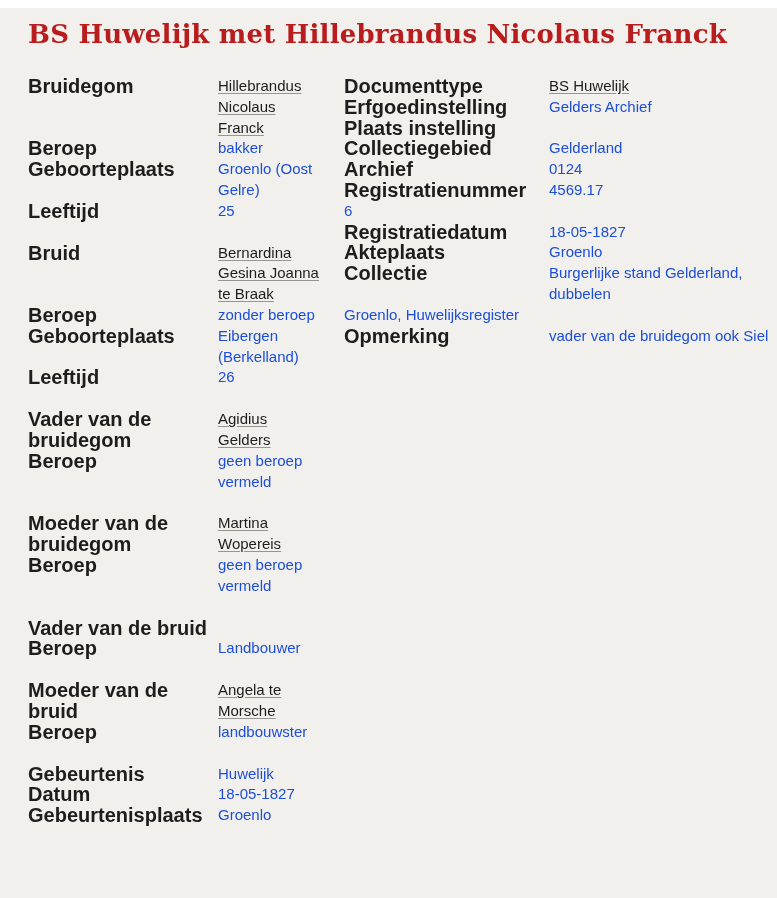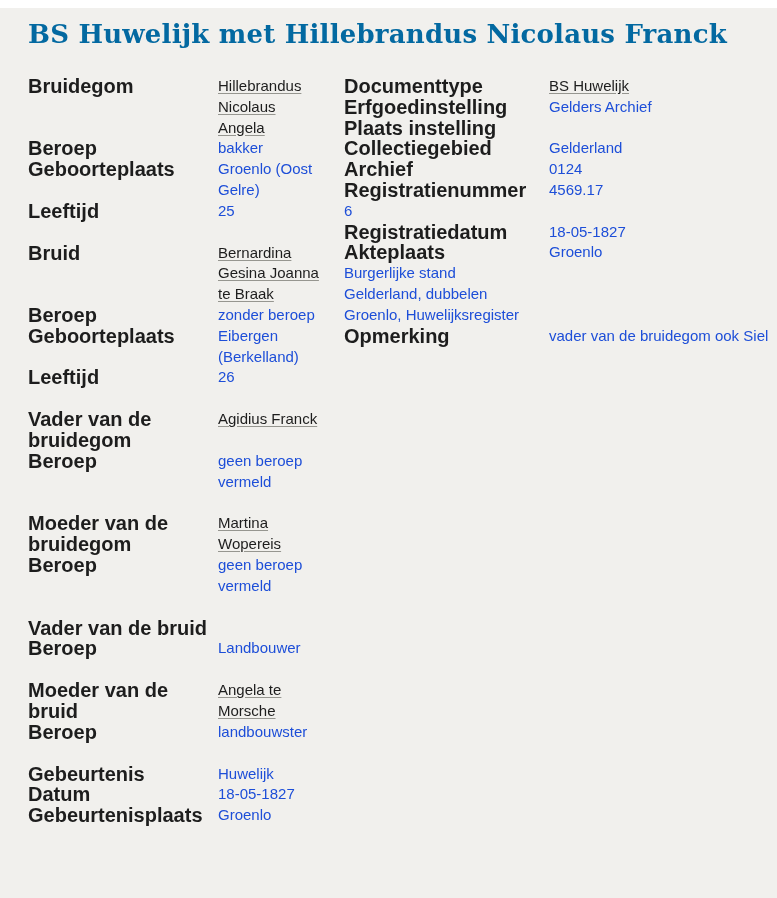--- a/index.html
+++ b/index.html
@@ -21,21 +21,21 @@
   .content {
     padding: 10px 0 0 28px;
   }
   h1.page-title {
     margin: 0;
     font-family: "DejaVu Serif", serif;
     font-weight: bold;
     font-size: 26px;
     line-height: 32px;
     letter-spacing: 0.2px;
-    color: #0369a1;
+    color: #b91c1c;
   }
   .columns {
     margin-top: 26px;
     display: flex;
     align-items: flex-start;
   }
   .col-left {
     width: 292px;
     margin-right: 24px;
     flex: 0 0 auto;
@@ -73,21 +73,21 @@
 <body>
 
 <div class="page">
   <div class="content">
     <h1 class="page-title">BS Huwelijk met Hillebrandus Nicolaus Franck</h1>
     <div class="columns">
       <div class="col-left" id="left-col">
           <div class="group">
             <div class="row">
               <div class="label">Bruidegom</div>
-              <a href="#" class="value link">Hillebrandus Nicolaus Angela</a>
+              <a href="#" class="value link">Hillebrandus Nicolaus Franck</a>
             </div>
             <div class="row">
               <div class="label">Beroep</div>
               <div class="value">bakker</div>
             </div>
             <div class="row">
               <div class="label">Geboorteplaats</div>
               <div class="value">Groenlo (Oost Gelre)</div>
             </div>
             <div class="row">
@@ -109,21 +109,21 @@
               <div class="value">Eibergen (Berkelland)</div>
             </div>
             <div class="row">
               <div class="label">Leeftijd</div>
               <div class="value">26</div>
             </div>
           </div>
           <div class="group">
             <div class="row">
               <div class="label">Vader van de bruidegom</div>
-              <a href="#" class="value link">Agidius Franck</a>
+              <a href="#" class="value link">Agidius Gelders</a>
             </div>
             <div class="row">
               <div class="label">Beroep</div>
               <div class="value">geen beroep vermeld</div>
             </div>
           </div>
           <div class="group">
             <div class="row">
               <div class="label">Moeder van de bruidegom</div>
               <a href="#" class="value link">Martina Wopereis</a>
@@ -197,20 +197,21 @@
             </div>
             <div class="row">
               <div class="label">Registratiedatum</div>
               <div class="value">18-05-1827</div>
             </div>
             <div class="row">
               <div class="label">Akteplaats</div>
               <div class="value">Groenlo</div>
             </div>
             <div class="row">
+              <div class="label">Collectie</div>
               <div class="value">Burgerlijke stand Gelderland, dubbelen</div>
             </div>
             <div class="row">
               <div class="value">Groenlo, Huwelijksregister</div>
             </div>
             <div class="row">
               <div class="label">Opmerking</div>
               <div class="value">vader van de bruidegom ook Siel</div>
             </div>
           </div>

